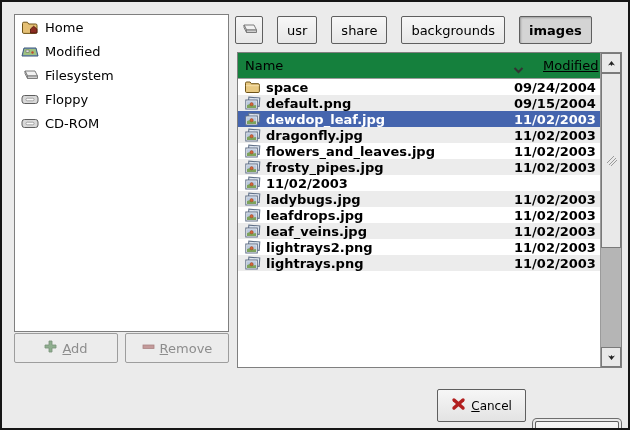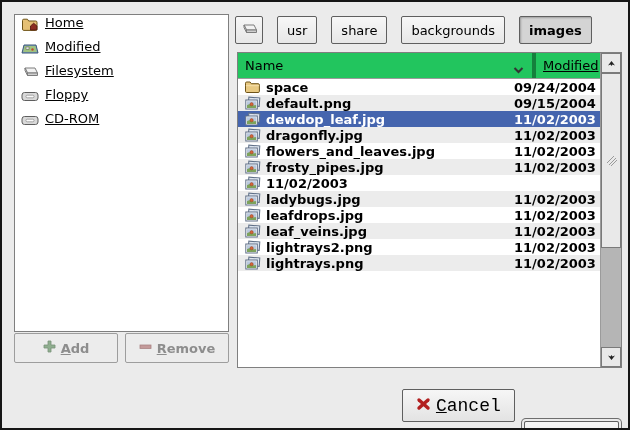--- a/index.html
+++ b/index.html
@@ -1,62 +1,62 @@
 <!DOCTYPE html>
 <html style="--sel: #4565ae;"><head>
 <meta charset="utf-8">
 <style>
   html,body{margin:0;padding:0;}
   body{width:630px;height:430px;font-family:"DejaVu Sans","Liberation Sans",sans-serif;font-size:13px;color:#000;}
   .window{position:relative;width:630px;height:430px;box-sizing:border-box;border:2px solid #151515;background:#ebebeb;overflow:hidden;}
 
   
   .sidebar{position:absolute;left:12px;top:12px;width:215px;height:318px;background:#fff;border:1px solid #7f7f7f;box-sizing:border-box;overflow:hidden;}
-  .place-row{display:flex;height:24px;padding-left:5px;cursor:default;text-decoration:underline;}
+  .place-row{display:flex;align-items:center;height:24px;padding-left:5px;cursor:default;}
   .place-row .icon{width:20px;height:18px;display:inline-flex;align-items:center;justify-content:center;margin-right:5px;}
   .place-row .label{white-space:nowrap;}
 
   
-  .shortcut-btns{position:absolute;left:12px;top:331px;width:215px;height:30px;display:flex;gap:7px;font-weight:bold;}
+  .shortcut-btns{position:absolute;left:12px;top:331px;width:215px;height:30px;display:flex;gap:7px;}
   .btn{display:flex;align-items:center;justify-content:center;gap:5px;box-sizing:border-box;background:linear-gradient(#f6f6f6,#e3e3e3);border:1px solid #5f5f5f;border-radius:2px;font-size:13px;cursor:default;}
   .btn .accel{text-decoration:underline;}
   .btn.disabled{color:#8d8d8d;border-color:#9d9d9d;background:#ececec;}
   .shortcut-btns .btn{flex:1;height:30px;}
 
   
   .pathbar{position:absolute;left:233px;top:14px;height:28px;display:flex;gap:14px;align-items:stretch;}
   .path-btn{display:flex;align-items:center;justify-content:center;padding:0 9px;box-sizing:border-box;background:linear-gradient(#f7f7f7,#e7e7e7);border:1px solid #5f5f5f;border-radius:2px;font-size:13px;cursor:default;white-space:nowrap;}
   .path-btn.icon-only{padding:0 4px;}
   .path-btn.active{background:#d4d4d4;font-weight:bold;box-shadow:inset 1px 1px 2px rgba(0,0,0,.25);}
 
   
   .filepanel{position:absolute;left:235px;top:50px;width:385px;height:316px;box-sizing:border-box;border:1px solid #7f7f7f;background:#fff;display:flex;}
   .list-main{flex:1;display:flex;flex-direction:column;overflow:hidden;}
-  .lheader{display:flex;height:26px;flex:none;background:#22c55e;border-bottom:1px solid #9b9b9b;box-sizing:border-box;}
+  .lheader{display:flex;height:26px;flex:none;background:#15803d;border-bottom:1px solid #9b9b9b;box-sizing:border-box;}
   .hcell{display:flex;align-items:center;padding:0 7px;box-sizing:border-box;position:relative;}
   .hcell.name{flex:1;}
   .hcell.mod{width:68px;border-left:4px solid #15803d;text-decoration:underline;}
   .sort-ind{position:absolute;right:8px;top:9px;}
   .rows{flex:1;}
   .file-row{display:flex;align-items:center;height:16px;cursor:default;font-weight:bold;}
   .file-row.odd{background:#ececec;}
   .file-row.selected{background:var(--sel,#4565ae);color:#ffffff;}
   .file-row .icon{width:18px;height:17px;display:inline-flex;align-items:center;justify-content:center;margin:0 5px 0 5px;flex:none;}
   .file-row .fname{flex:1;white-space:nowrap;overflow:hidden;}
   .file-row .fdate{width:86px;padding-right:9px;box-sizing:border-box;flex:none;}
 
   
   .scrollbar{width:21px;flex:none;display:flex;flex-direction:column;background:#b5b5b5;border-left:1px solid #9b9b9b;box-sizing:border-box;}
   .sb-btn{height:20px;flex:none;background:#e9e9e9;border:1px solid #7a7a7a;box-sizing:border-box;display:flex;align-items:center;justify-content:center;}
   .sb-track{flex:1;position:relative;}
   .sb-thumb{position:absolute;left:0;top:0;width:100%;height:64%;background:#e9e9e9;border:1px solid #7a7a7a;box-sizing:border-box;display:flex;align-items:center;justify-content:center;}
 
   
   .actions{position:absolute;right:9px;top:387px;display:flex;gap:9px;}
-  .actions .btn{height:33px;padding:13px 13px;font-size:18px;font-family:Liberation Mono, monospace;}
+  .actions .btn{height:33px;padding:13px 13px;font-size:12px;}
   .btn.default{box-shadow:0 0 0 2px #ebebeb,0 0 0 3px #6e6e6e;margin-top:32px;}
 </style>
 </head>
 <body>
 
 <div class="window">
 
   <div class="sidebar">
     <div id="places-list">
         <div class="place-row">

